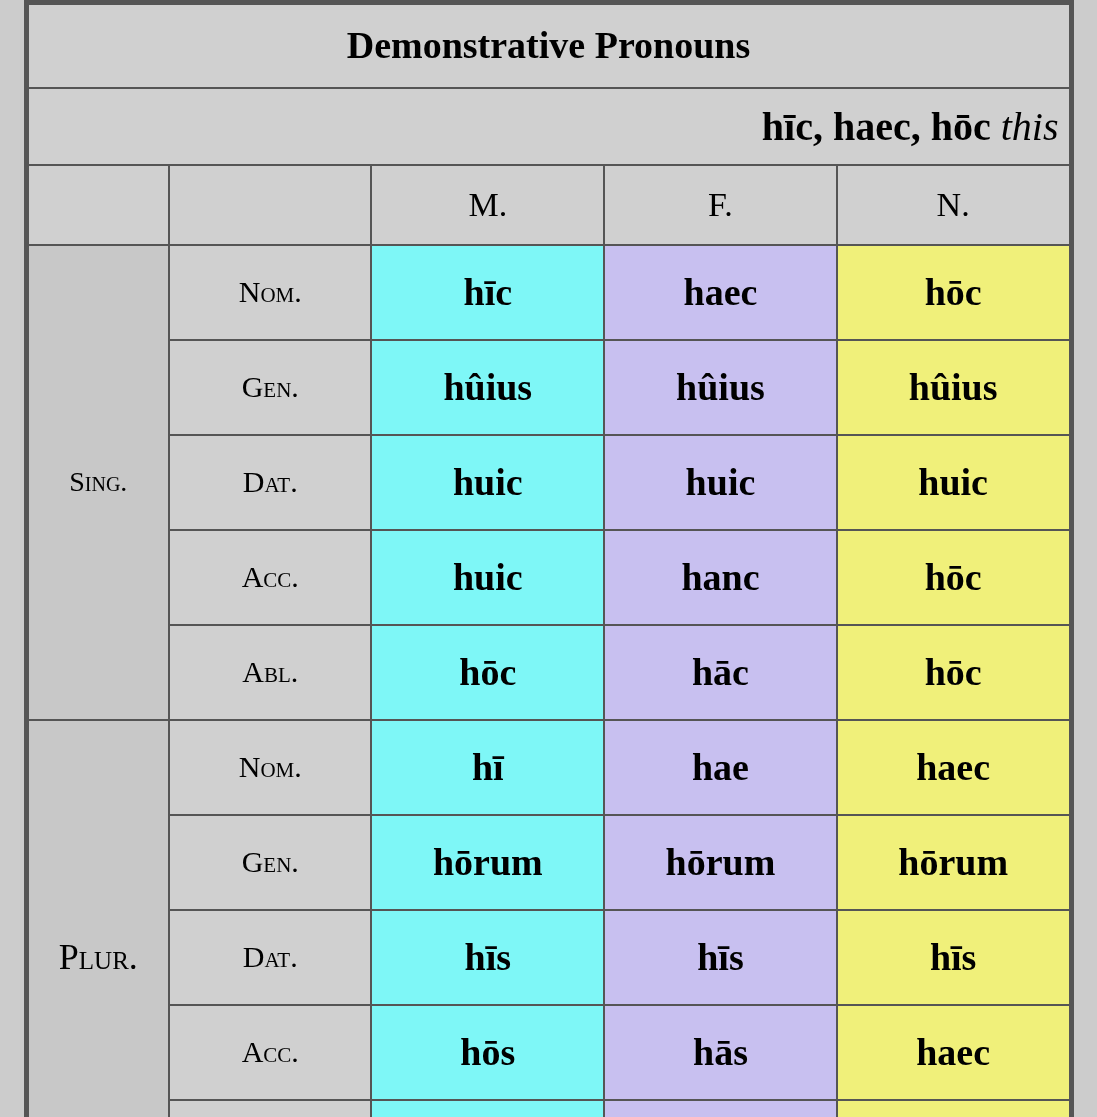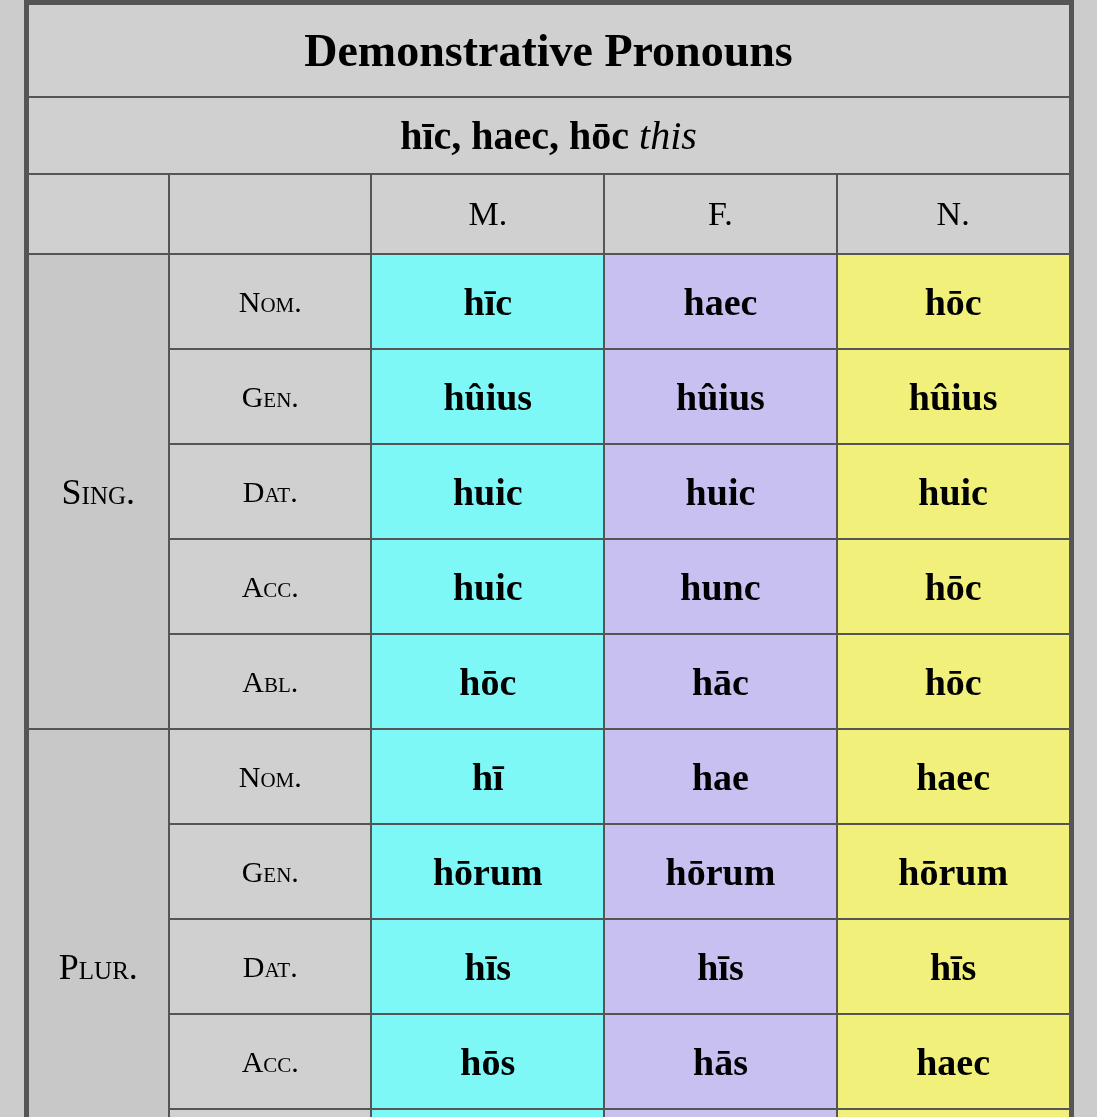--- a/index.html
+++ b/index.html
@@ -26,31 +26,32 @@
 
     td, th {
       border: 2px solid #555;
       text-align: center;
       vertical-align: middle;
       padding: 16px;
     }
 
     .title-row td {
       background: #d0d0d0;
-      font-size: 46px;
+      font-size: 38px;
       font-weight: bold;
       padding: 18px 10px;
       line-height: 1.2;
     }
 
     .subtitle-row td {
       background: #d0d0d0;
       font-size: 40px;
       font-weight: bold;
       padding: 14px 10px;
+      text-align: right;
     }
 
     .subtitle-row .italic-part {
       font-style: italic;
       font-weight: normal;
     }
 
     .header-row td {
       background: #d0d0d0;
       font-size: 34px;
@@ -64,21 +65,21 @@
       font-size: 30px;
       font-variant: small-caps;
       padding: 10px 18px;
       height: 95px;
       width: 200px;
       margin-left: 39px;
     }
 
     .sing-label {
       background: #c8c8c8;
-      font-size: 36px;
+      font-size: 28px;
       font-variant: small-caps;
       font-weight: normal;
       width: 140px;
     }
 
     .plur-label {
       background: #c8c8c8;
       font-size: 36px;
       font-variant: small-caps;
       font-weight: normal;
@@ -170,21 +171,21 @@
       </td>
       <td class="cell-m">huic</td>
       <td class="cell-f">huic</td>
       <td class="cell-n">huic</td>
     </tr>
     <tr>
       <td class="case-label">
         <span>Acc.</span>
       </td>
       <td class="cell-m">huic</td>
-      <td class="cell-f">hunc</td>
+      <td class="cell-f">hanc</td>
       <td class="cell-n">hōc</td>
     </tr>
     <tr>
       <td class="case-label">
         <span>Abl.</span>
       </td>
       <td class="cell-m">hōc</td>
       <td class="cell-f">hāc</td>
       <td class="cell-n">hōc</td>
     </tr>

